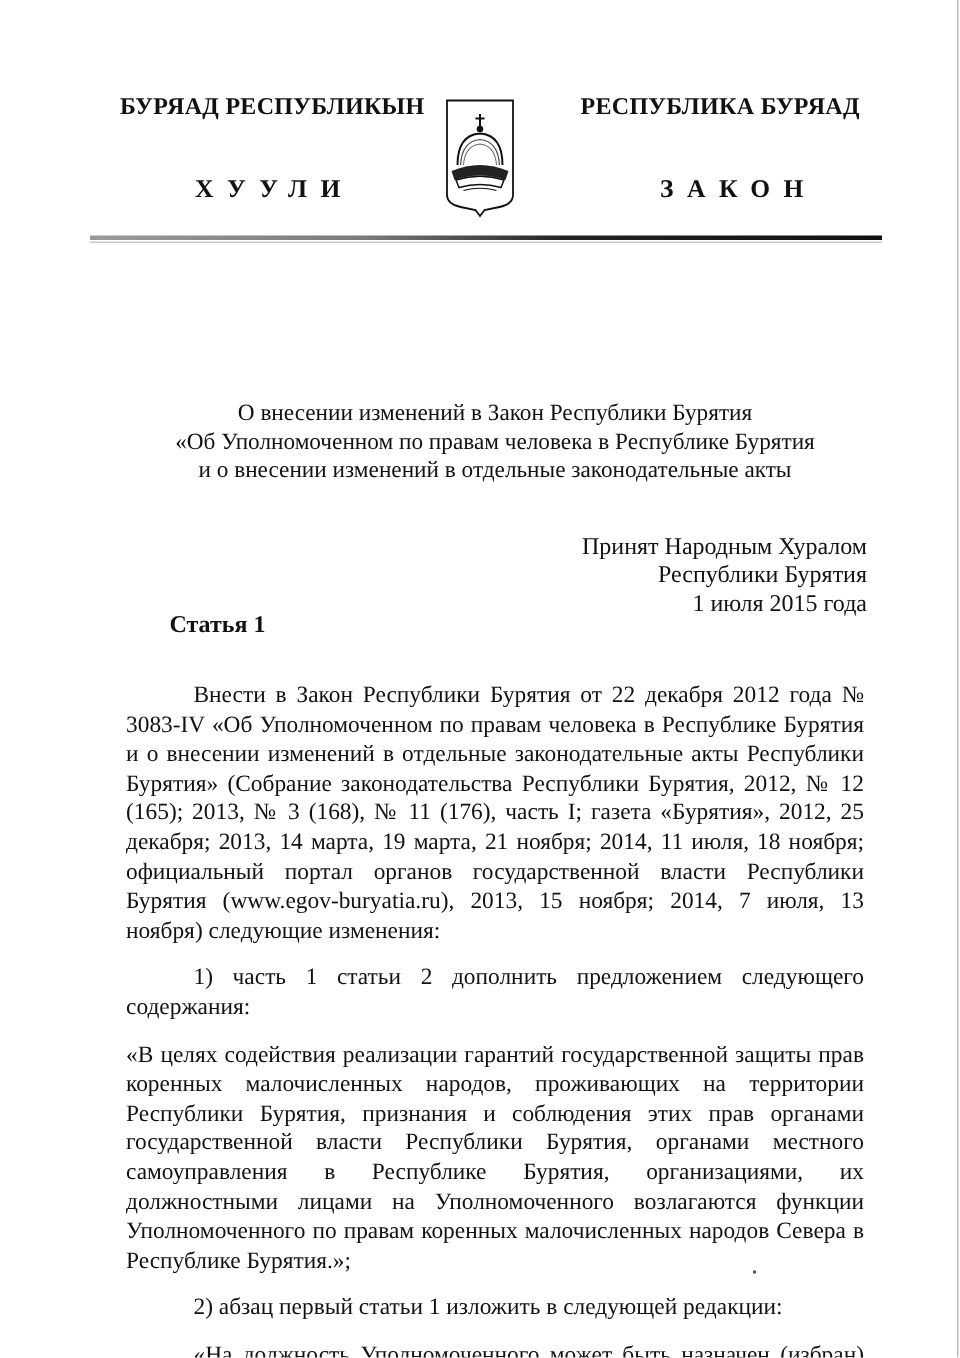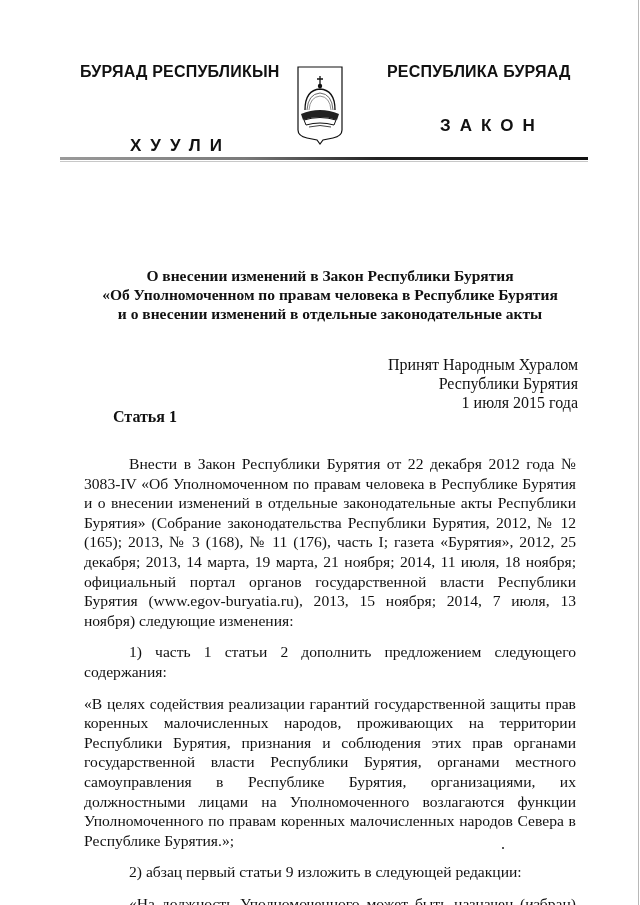--- a/index.html
+++ b/index.html
@@ -1,31 +1,31 @@
 <!DOCTYPE html>
 <html><head>
   <meta charset="utf-8">
   <style>
     html, body { margin: 0; padding: 0; background: #ffffff; }
     body {
       width: 640px; height: 905px; position: relative; overflow: hidden;
       font-family: "Liberation Serif", "DejaVu Serif", serif; color: #111;
     }
     .page-edge { position: absolute; right: 1px; top: 0; width: 1px; height: 905px; background: #b8b8b8; }
-    .hdr { position: absolute; font-family: Liberation Sans, sans-serif; font-weight: bold; color: #111; }
+    .hdr { position: absolute; font-family: Liberation Serif, serif; font-weight: bold; color: #111; }
     .hdr-left-top { left: 80px; top: 63px; font-size: 16px; letter-spacing: 0.2px; }
     .hdr-right-top { left: 387px; top: 63px; font-size: 16px; letter-spacing: 0.2px; }
-    .hdr-left-bot { left: 130px; top: 116px; font-size: 17px; letter-spacing: 9px; margin-top: 20px; }
+    .hdr-left-bot { left: 130px; top: 116px; font-size: 17px; letter-spacing: 9px; }
     .hdr-right-bot { left: 440px; top: 116px; font-size: 17px; letter-spacing: 9px; text-align: right; }
     .emblem { position: absolute; left: 295px; top: 64px; width: 50px; height: 82px; }
     .rule { position: absolute; left: 60px; top: 157px; width: 528px; height: 3px;
       background: linear-gradient(90deg, #9a9a9a 0%, #7a7a7a 35%, #222 60%, #111 100%); }
     .rule2 { position: absolute; left: 60px; top: 161px; width: 528px; height: 1px; background: #c8c8c8; }
     .title { position: absolute; left: 80px; top: 266px; width: 500px; text-align: center;
-      font-weight: bold; font-size: 15.5px; line-height: 19px; }
+      font-weight: normal; font-size: 15.5px; line-height: 19px; }
     .adopted { position: absolute; right: 62px; top: 355px; text-align: right;
       font-size: 16px; line-height: 19px; }
     .article { position: absolute; left: 113px; top: 408px; font-weight: bold; font-size: 16px; text-align: center; }
     .body { position: absolute; left: 72px; top: 442px; width: 516px; font-size: 15.6px; line-height: 19.6px; }
     .body p { margin: 12px; text-align: justify; text-align-last: auto; }
     .ind { text-indent: 45px; }
     .dot { position: absolute; left: 502px; top: 847px; width: 2px; height: 2px; background: #555; }
   </style>
 </head>
 <body>
@@ -65,17 +65,17 @@
   <div>Республики Бурятия</div>
   <div>1 июля 2015 года</div>
 </div>
 
 <div class="article">Статья 1</div>
 
 <div class="body">
   <p class="ind">Внести в Закон Республики Бурятия от 22 декабря 2012 года № 3083-IV «Об Уполномоченном по правам человека в Республике Бурятия и о внесении изменений в отдельные законодательные акты Республики Бурятия» (Собрание законодательства Республики Бурятия, 2012, № 12 (165); 2013, № 3 (168), № 11 (176), часть I; газета «Бурятия», 2012, 25 декабря; 2013, 14 марта, 19 марта, 21 ноября; 2014, 11 июля, 18 ноября; официальный портал органов государственной власти Республики Бурятия (www.egov-buryatia.ru), 2013, 15 ноября; 2014, 7 июля, 13 ноября) следующие изменения:</p>
   <p class="ind">1) часть 1 статьи 2 дополнить предложением следующего содержания:</p>
   <p>«В целях содействия реализации гарантий государственной защиты прав коренных малочисленных народов, проживающих на территории Республики Бурятия, признания и соблюдения этих прав органами государственной власти Республики Бурятия, органами местного самоуправления в Республике Бурятия, организациями, их должностными лицами на Уполномоченного возлагаются функции Уполномоченного по правам коренных малочисленных народов Севера в Республике Бурятия.»;</p>
-  <p class="ind">2) абзац первый статьи 9 изложить в следующей редакции:</p>
+  <p class="ind">2) абзац первый статьи 1 изложить в следующей редакции:</p>
   <p class="ind">«На должность Уполномоченного может быть назначен (избран) гражданин Российской Федерации, не моложе 30 лет, обладающий безупречной репутацией, имеющий высшее образование, а также познания в области прав и свобод человека и гражданина, опыт их защиты.»;</p>
 </div>
 
 <div class="dot"></div>
 
 </body></html>

